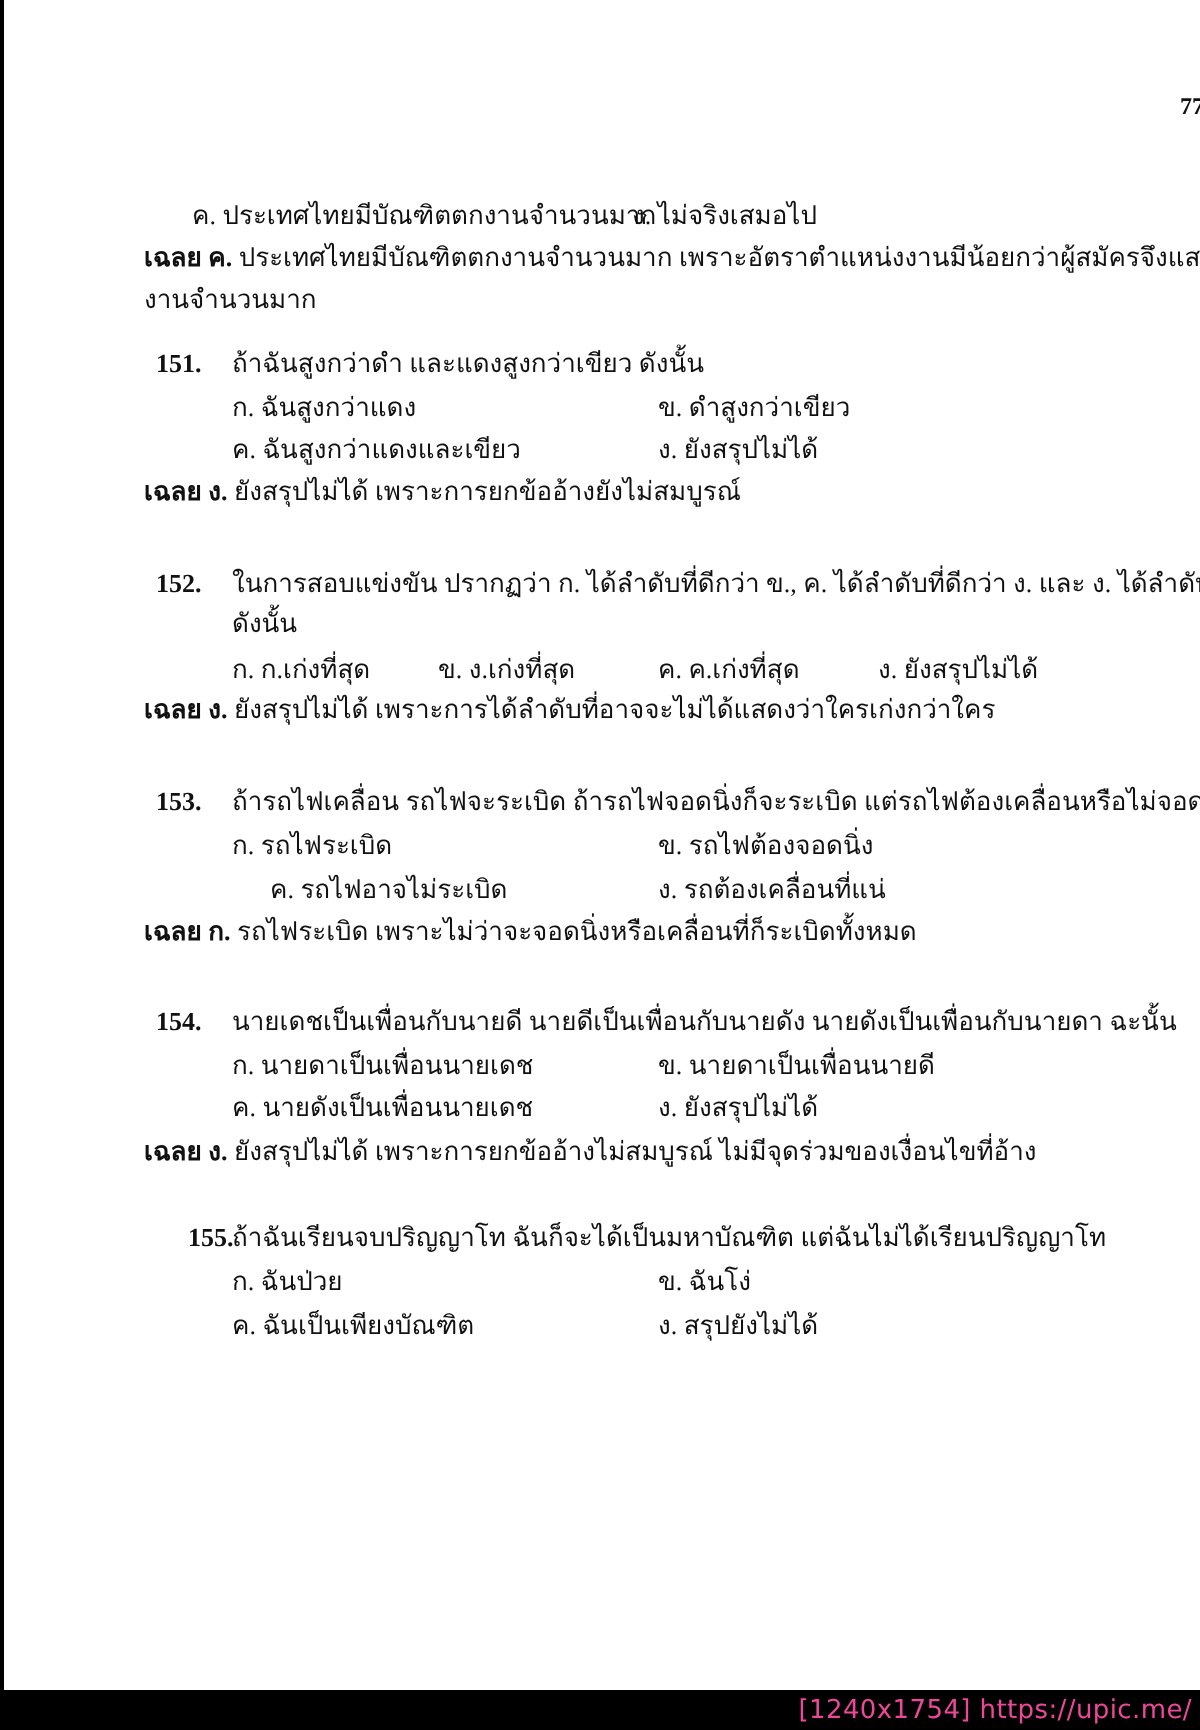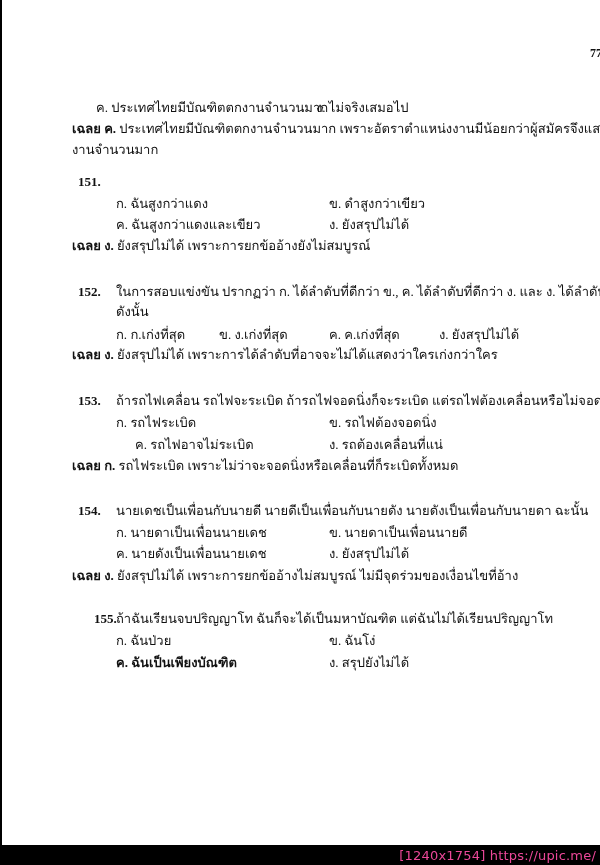--- a/index.html
+++ b/index.html
@@ -34,20 +34,21 @@
   </div>
   <div class="line" style="left:314px;top:100px;">
     <span>ง.</span> <span>ไม่จริงเสมอไป</span>
   </div>
   <div class="line" style="left:70px;top:121px;">
     <span class="ans-label">เฉลย ค.</span> <span>ประเทศไทยมีบัณฑิตตกงานจำนวนมาก เพราะอัตราตำแหน่งงานมีน้อยกว่าผู้สมัครจึงแสดงว่ามีคนตก</span>
   </div>
   <div class="line" style="left:70px;top:142px;">งานจำนวนมาก</div>
 
   <div class="qnum" style="left:76px;top:174px;">151.</div>
+  <div class="line" style="left:114px;top:174px;">ถ้าฉันสูงกว่าดำ และแดงสูงกว่าเขียว ดังนั้น</div>
   <div class="line" style="left:114px;top:196px;"><span>ก.</span> <span>ฉันสูงกว่าแดง</span></div>
   <div class="line" style="left:327px;top:196px;"><span>ข.</span> <span>ดำสูงกว่าเขียว</span></div>
   <div class="line" style="left:114px;top:217px;text-align:center;"><span>ค.</span> <span>ฉันสูงกว่าแดงและเขียว</span></div>
   <div class="line" style="left:327px;top:217px;"><span>ง.</span> <span>ยังสรุปไม่ได้</span></div>
   <div class="line" style="left:70px;top:238px;"><span class="ans-label">เฉลย ง.</span> <span>ยังสรุปไม่ได้ เพราะการยกข้ออ้างยังไม่สมบูรณ์</span></div>
 
   <div class="qnum" style="left:76px;top:284px;">152.</div>
   <div class="line" style="left:114px;top:284px;">ในการสอบแข่งขัน ปรากฏว่า ก. ได้ลำดับที่ดีกว่า ข., ค. ได้ลำดับที่ดีกว่า ง. และ ง. ได้ลำดับที่ดีกว่า ข.</div>
   <div class="line" style="left:114px;top:304px;">ดังนั้น</div>
   <div class="line" style="left:114px;top:327px;"><span>ก.</span> <span>ก.เก่งที่สุด</span></div>
@@ -69,17 +70,17 @@
   <div class="line" style="left:114px;top:525px;"><span>ก.</span> <span>นายดาเป็นเพื่อนนายเดช</span></div>
   <div class="line" style="left:327px;top:525px;"><span>ข.</span> <span>นายดาเป็นเพื่อนนายดี</span></div>
   <div class="line" style="left:114px;top:546px;"><span>ค.</span> <span>นายดังเป็นเพื่อนนายเดช</span></div>
   <div class="line" style="left:327px;top:546px;"><span>ง.</span> <span>ยังสรุปไม่ได้</span></div>
   <div class="line" style="left:70px;top:568px;"><span class="ans-label">เฉลย ง.</span> <span>ยังสรุปไม่ได้ เพราะการยกข้ออ้างไม่สมบูรณ์ ไม่มีจุดร่วมของเงื่อนไขที่อ้าง</span></div>
 
   <div class="qnum" style="left:92px;top:611px;">155.</div>
   <div class="line" style="left:114px;top:611px;">ถ้าฉันเรียนจบปริญญาโท ฉันก็จะได้เป็นมหาบัณฑิต แต่ฉันไม่ได้เรียนปริญญาโท</div>
   <div class="line" style="left:114px;top:633px;"><span>ก.</span> <span>ฉันป่วย</span></div>
   <div class="line" style="left:327px;top:633px;"><span>ข.</span> <span>ฉันโง่</span></div>
-  <div class="line" style="left:114px;top:655px;font-weight:bold;"><span>ค.</span> <span>ฉันเป็นเพียงบัณฑิต</span></div>
+  <div class="line" style="left:114px;top:655px;"><span>ค.</span> <span>ฉันเป็นเพียงบัณฑิต</span></div>
   <div class="line" style="left:327px;top:655px;"><span>ง.</span> <span>สรุปยังไม่ได้</span></div>
 </div>
 
 <div class="footer">[1240x1754] https://upic.me/</div>
 
 </body></html>

